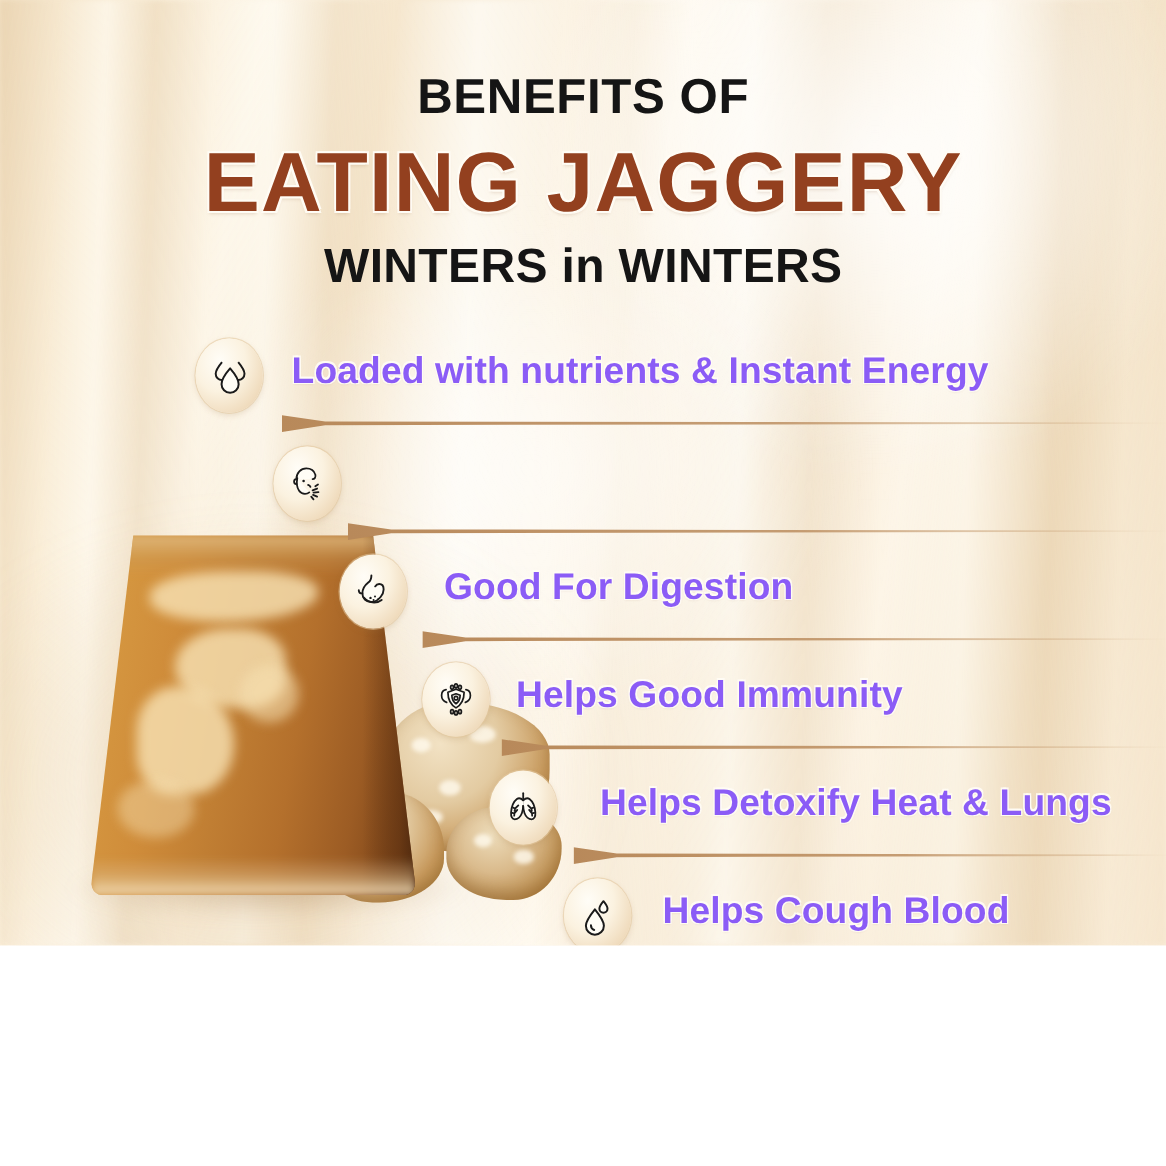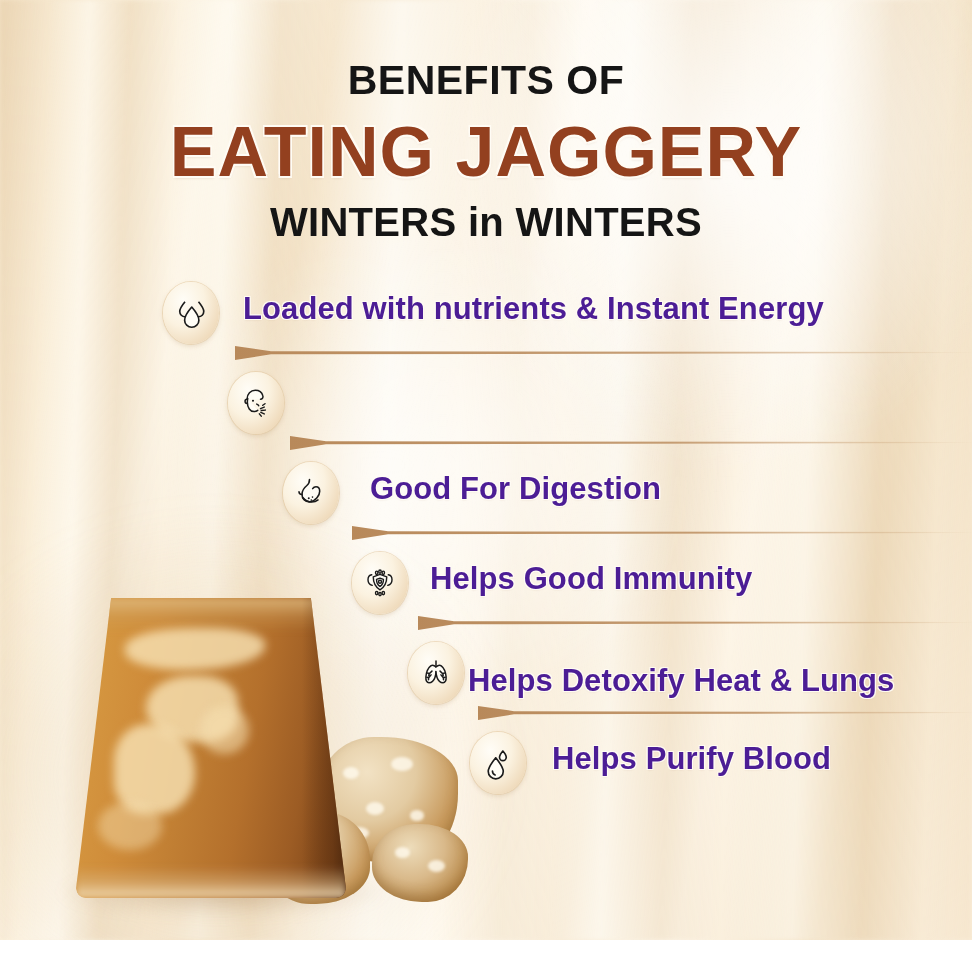--- a/index.html
+++ b/index.html
@@ -4,21 +4,21 @@
 <title>Benefits of Eating Jaggery</title>
 <style>
   html, body {
     margin: 0;
     padding: 0;
     background: #fff;
   }
   #poster {
     position: relative;
     width: 972px;
-    height: 940px;
+    height: 788px;
     overflow: hidden;
     font-family: "Liberation Sans", sans-serif;
     background: #f7e9d2;
   }
 
   
   .bg-base {
     position: absolute;
     inset: 0;
     background:
@@ -158,21 +158,21 @@
     width: 36px;
     height: 36px;
     display: block;
   }
   .benefit-label {
     position: absolute;
     top: 9px;
     white-space: nowrap;
     font-size: 31px;
     font-weight: bold;
-    color: #4c1d95;
+    color: #8b5cf6;
     letter-spacing: 0.1px;
     text-shadow:
       -1.1px -1.1px 0 rgba(255,252,245,0.9),
        1.1px -1.1px 0 rgba(255,252,245,0.9),
       -1.1px  1.1px 0 rgba(255,252,245,0.9),
        1.1px  1.1px 0 rgba(255,252,245,0.9),
        0 1px 2px rgba(130,80,40,0.16);
   }
 
   
@@ -445,21 +445,21 @@
     <div class="benefit-row">
       <div class="badge" style="left:408px;">
         <svg viewBox="0 0 48 48" fill="none" stroke="#1b1b1b" stroke-width="2" stroke-linejoin="round" stroke-linecap="round">
           <path d="M24 8 L24 22"></path>
           <path d="M24 16 C21.5 13.5 19 13 17 14.5 C14 16.8 11 23 10.5 29.5 C10.2 34 11.8 37 14.6 37 C17.8 37 21.2 34 22.6 30 C23.4 27.6 24 25 24 22" fill="#fffdf6"></path>
           <path d="M24 16 C26.5 13.5 29 13 31 14.5 C34 16.8 37 23 37.5 29.5 C37.8 34 36.2 37 33.4 37 C30.2 37 26.8 34 25.4 30 C24.6 27.6 24 25 24 22" fill="#fffdf6"></path>
           <path d="M18.6 21.5 L15 25 M15 25 L12.8 24 M15 25 L14.4 27.6 M17.4 26.5 L14.2 30.4 M14.2 30.4 L11.8 29.8 M14.2 30.4 L14 33"></path>
           <path d="M29.4 21.5 L33 25 M33 25 L35.2 24 M33 25 L33.6 27.6 M30.6 26.5 L33.8 30.4 M33.8 30.4 L36.2 29.8 M33.8 30.4 L34 33"></path>
         </svg>
       </div>
-      <div class="benefit-label" style="left:468px;margin-top:12px;">Helps Detoxify Heat &amp; Lungs</div>
+      <div class="benefit-label" style="left:500px;">Helps Detoxify Heat &amp; Lungs</div>
       <div class="connector" style="left:478px; top:62px; width:502px;">
         <svg viewBox="0 0 502 18" preserveAspectRatio="none">
           <defs>
             <linearGradient id="cg5" x1="0" y1="0" x2="1" y2="0">
               <stop offset="0" stop-color="#b8895a" stop-opacity="1"></stop>
               <stop offset="0.55" stop-color="#bc8e60" stop-opacity="0.85"></stop>
               <stop offset="0.88" stop-color="#cda87f" stop-opacity="0.35"></stop>
               <stop offset="1" stop-color="#e0c8a6" stop-opacity="0"></stop>
             </linearGradient>
           </defs>
@@ -469,17 +469,17 @@
     </div>
 
     <div class="benefit-row">
       <div class="badge" style="left:470px;">
         <svg viewBox="0 0 48 48" fill="none" stroke="#1b1b1b" stroke-width="2.2" stroke-linejoin="round" stroke-linecap="round">
           <path d="M30.5 8 C30.5 8 26 13.4 26 16.4 A4.5 4.5 0 0 0 35 16.4 C35 13.4 30.5 8 30.5 8 Z" fill="#fffdf6"></path>
           <path d="M21 17 C21 17 11 29.4 11 35.2 A10 10 0 0 0 31 35.2 C31 29.4 21 17 21 17 Z" fill="#fffdf6"></path>
           <path d="M16.6 34.8 C16.6 37.4 18 39.2 20.2 40"></path>
         </svg>
       </div>
-      <div class="benefit-label" style="left:552px;">Helps Purify Blood</div>
+      <div class="benefit-label" style="left:552px;">Helps Cough Blood</div>
     </div>
 
   </div>
 </div>
 
 </body></html>

